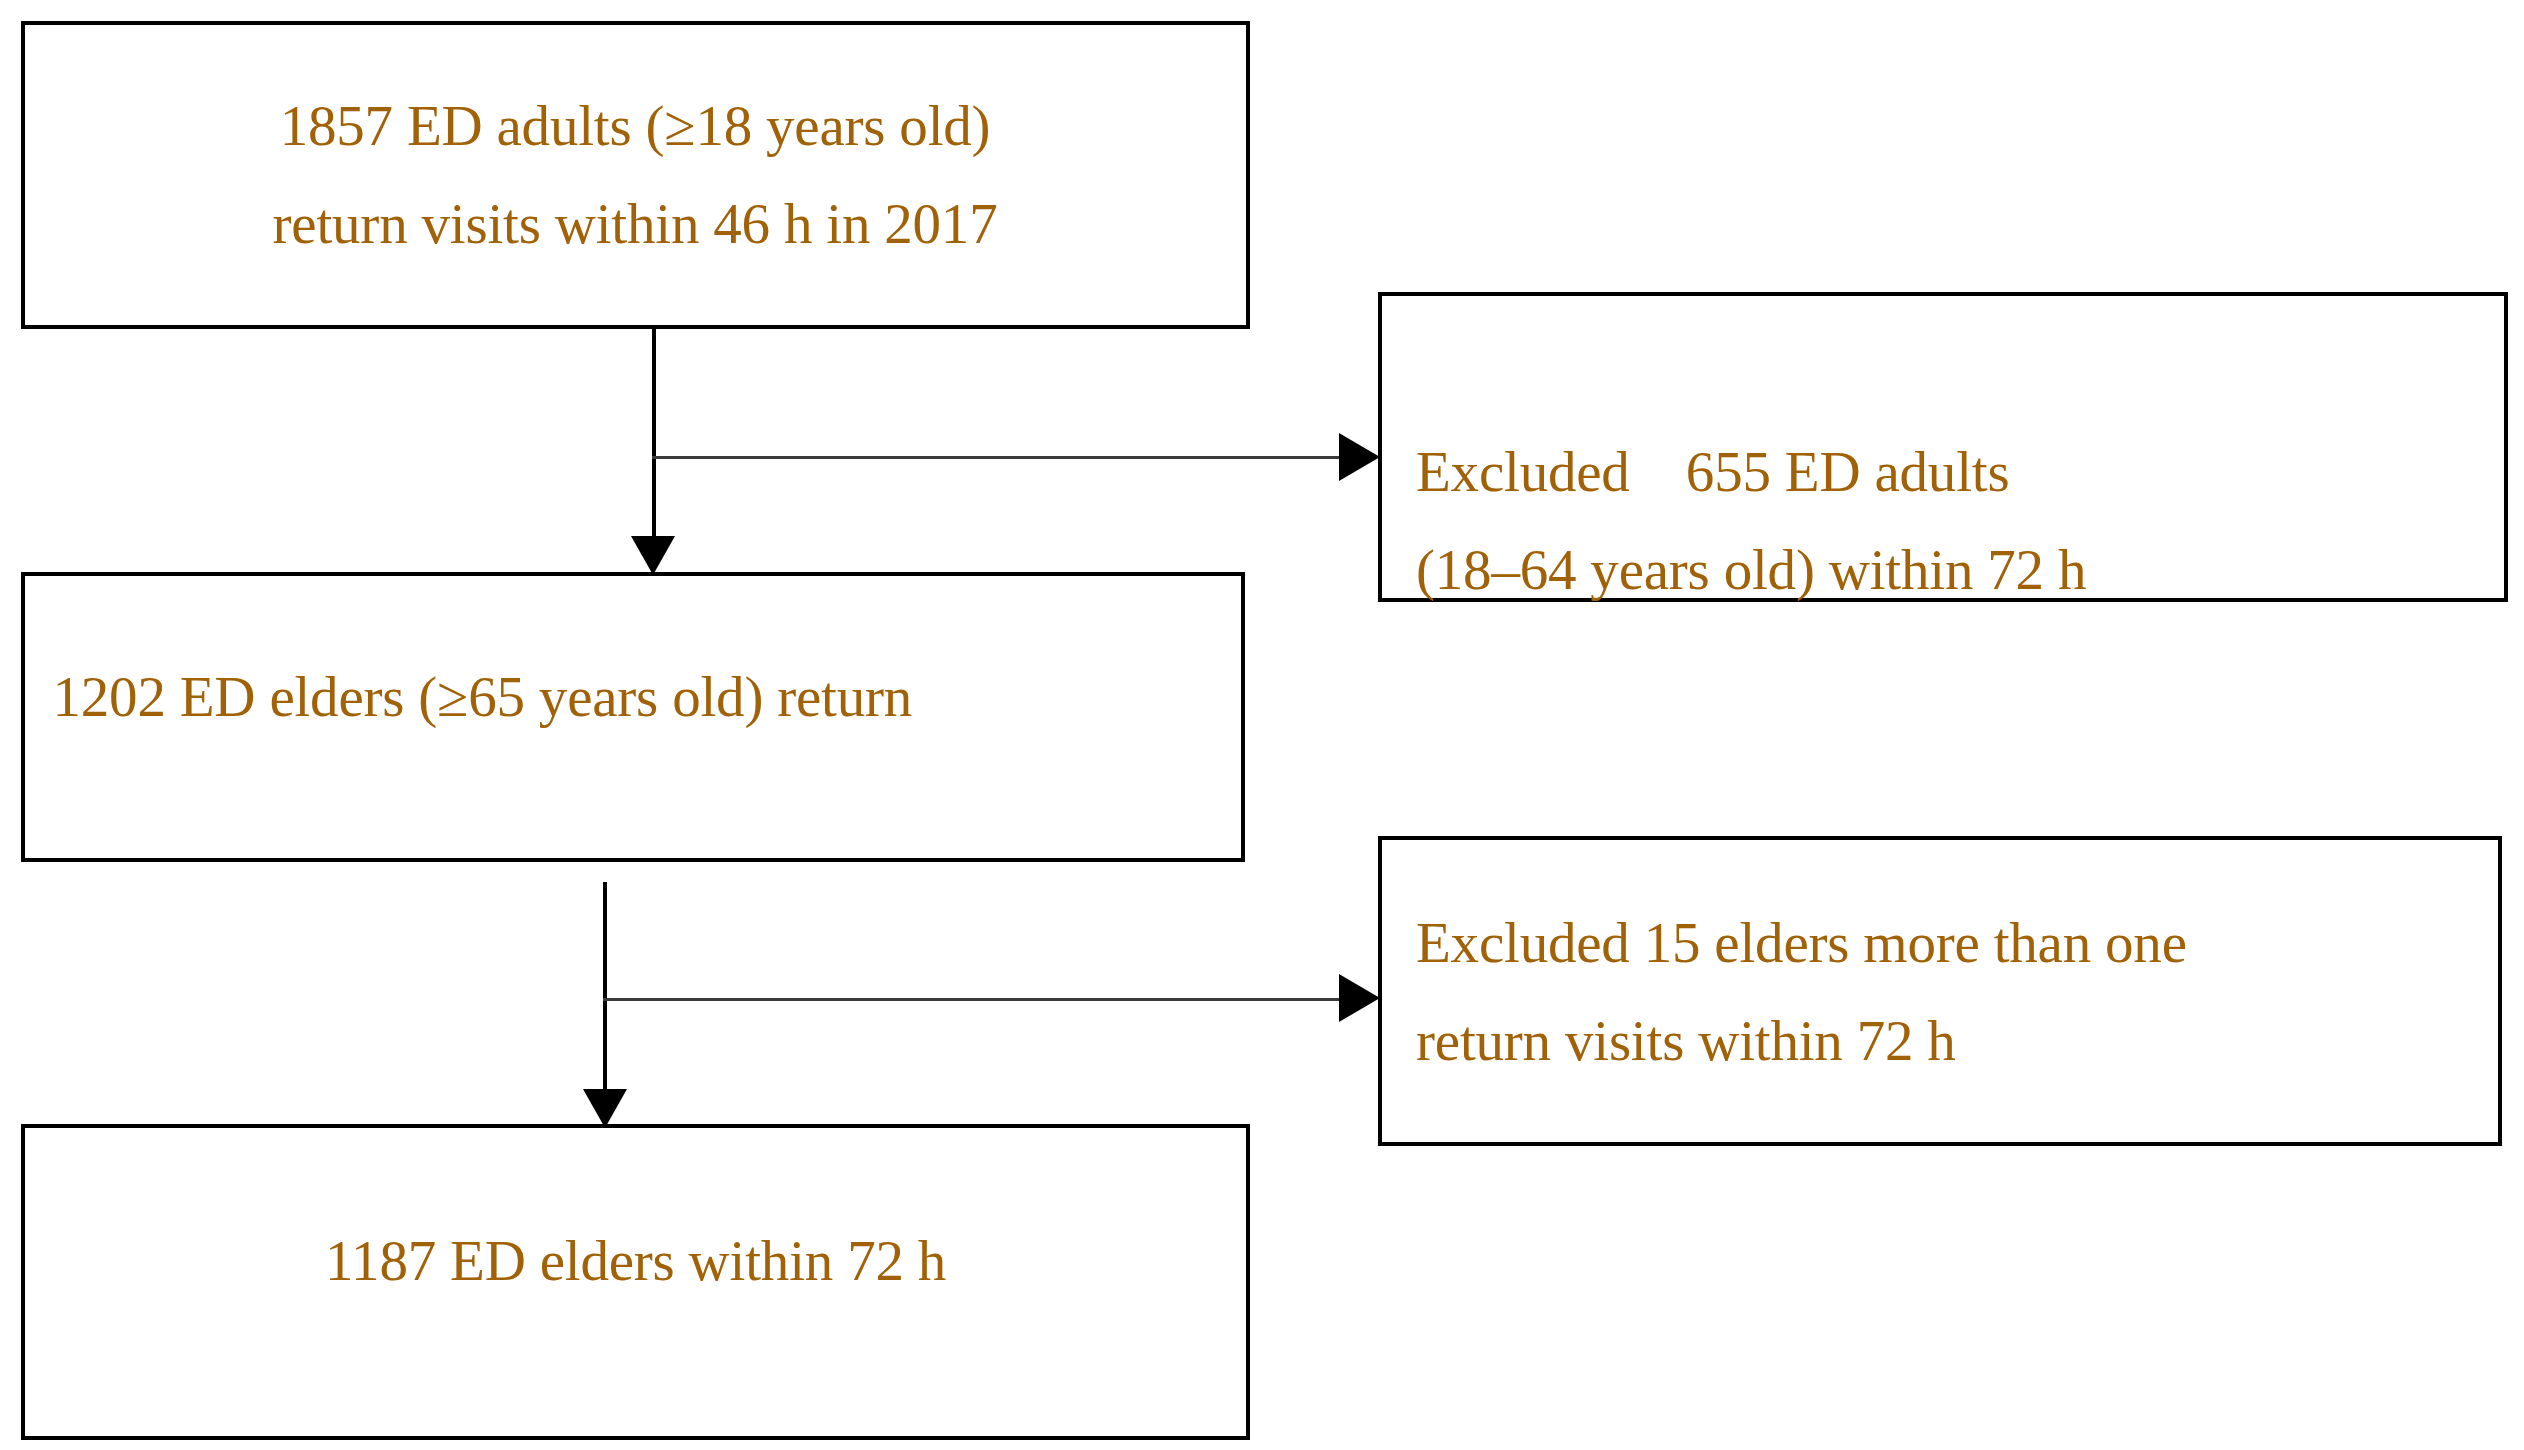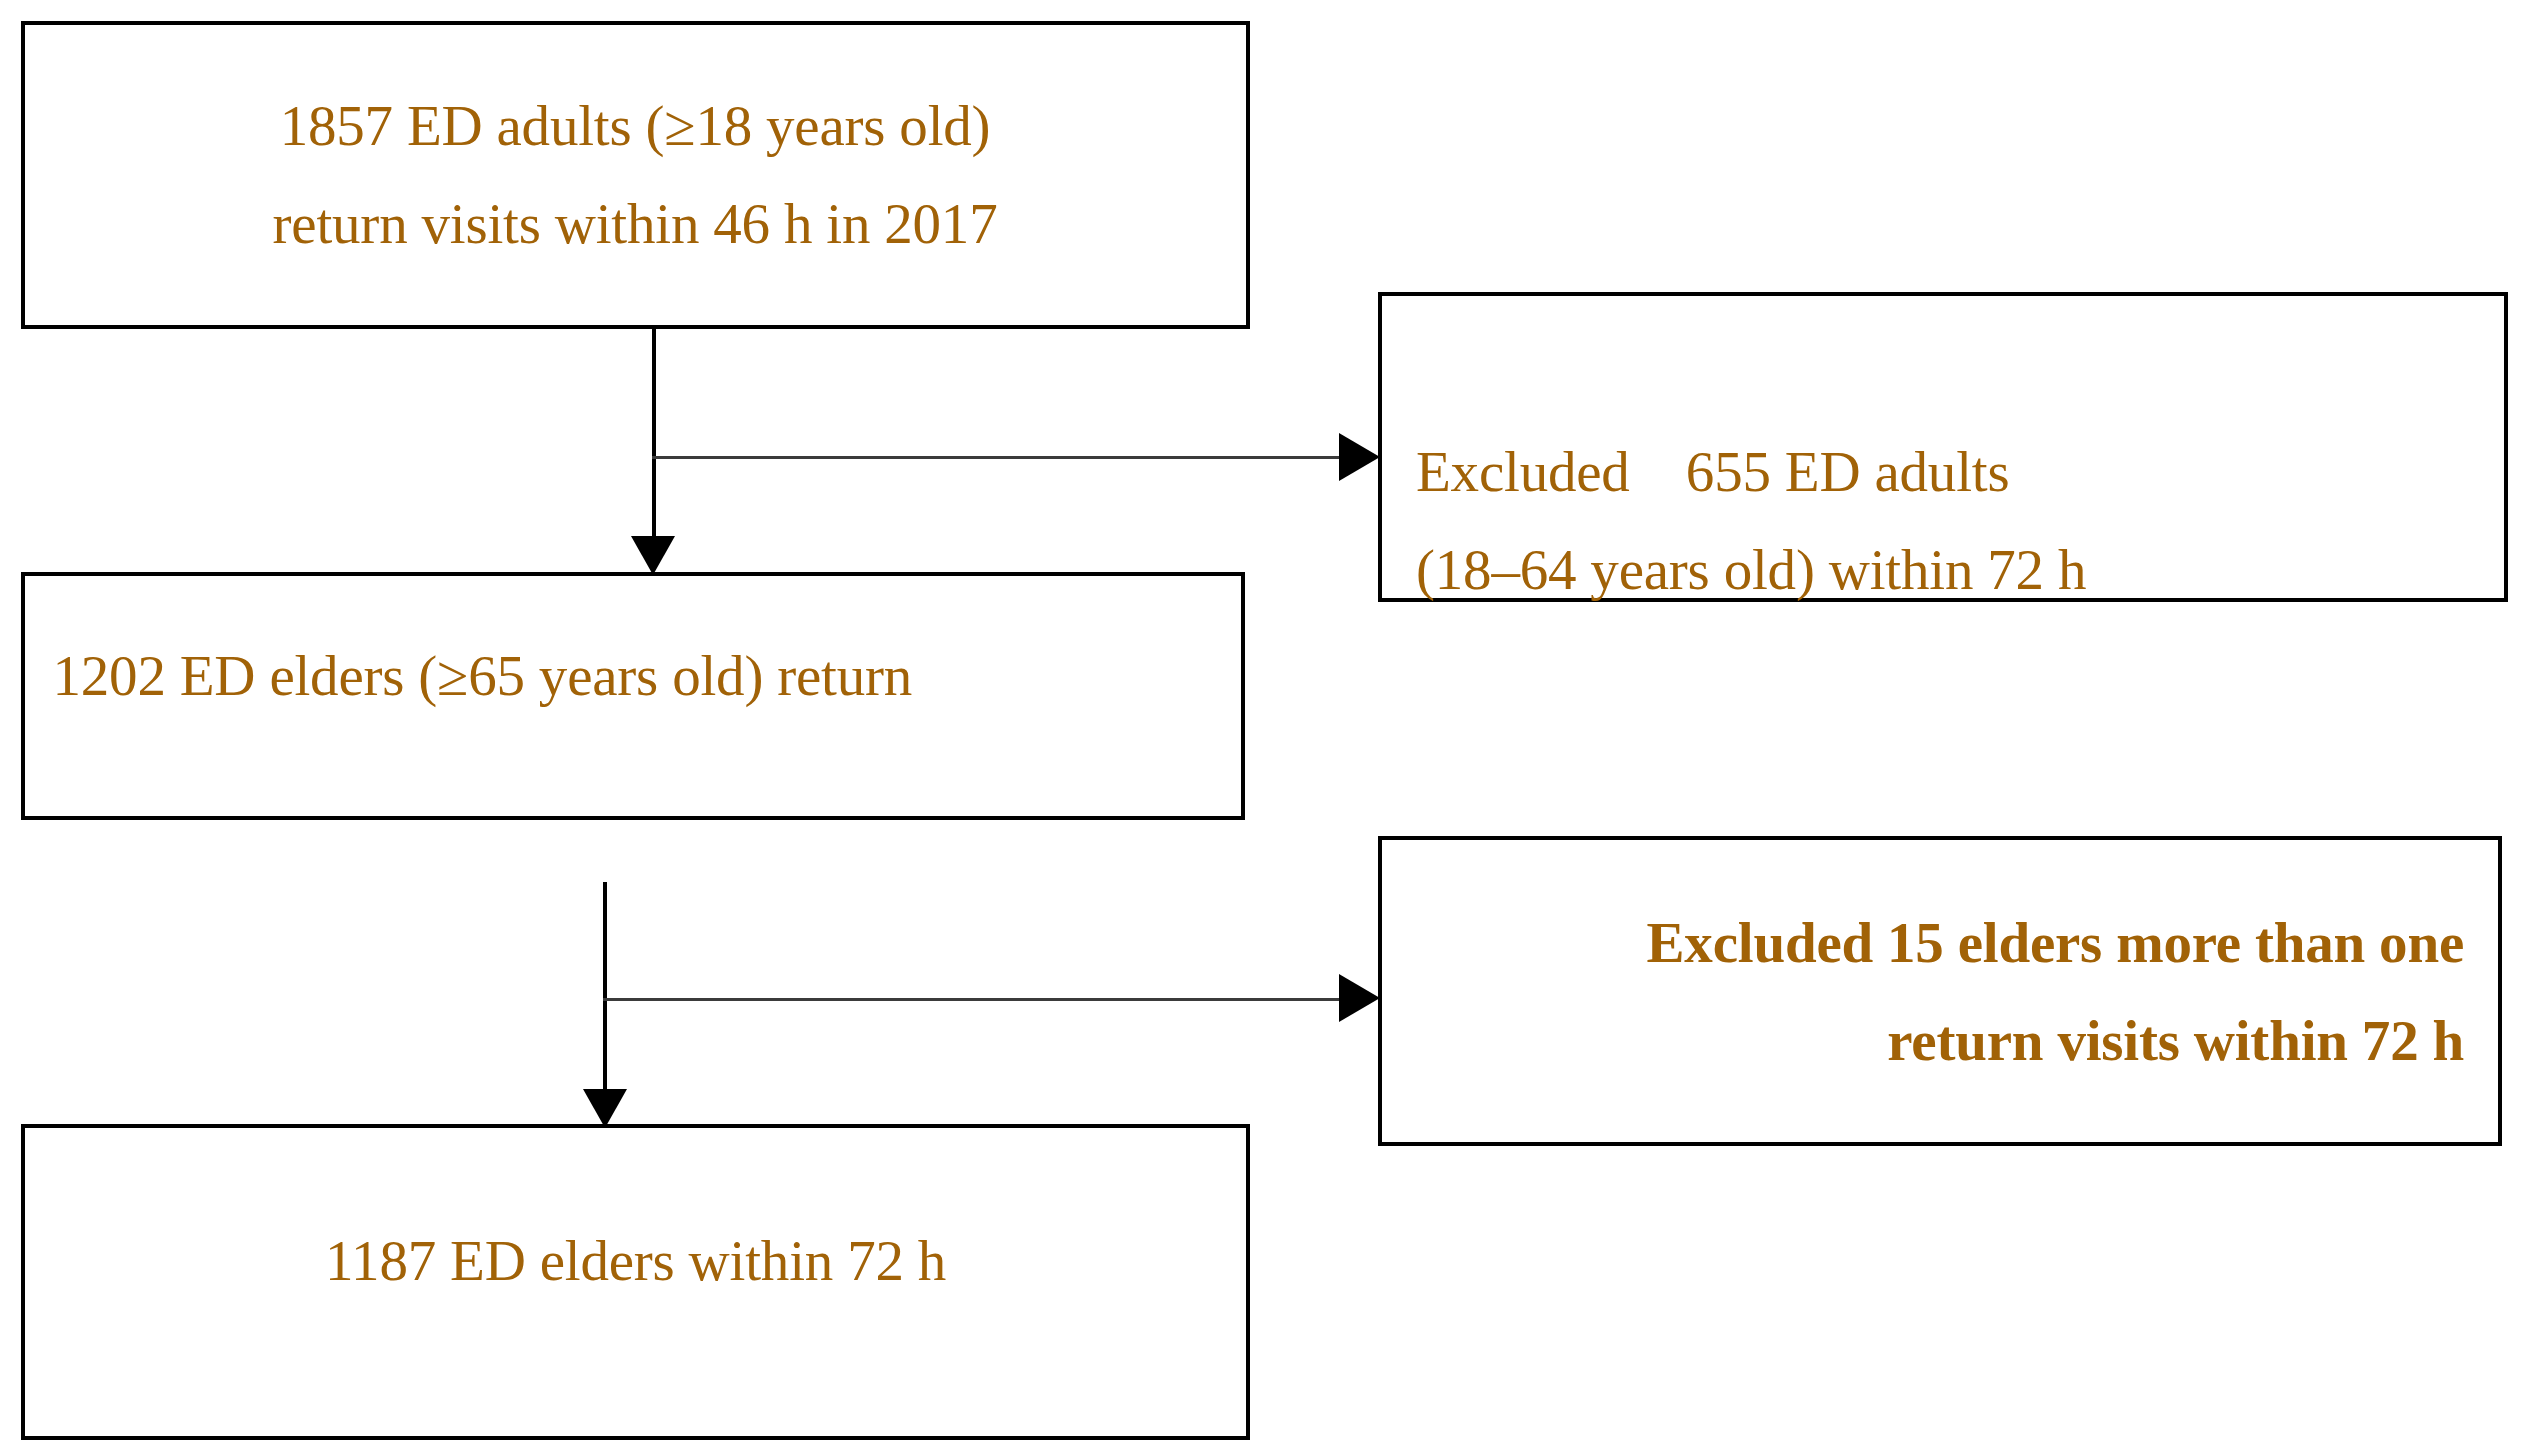--- a/index.html
+++ b/index.html
@@ -35,21 +35,21 @@
   #box-source {
     left: 20.5px;  top: 20.5px;
     width: 1229px; height: 308px;
     padding: 0 24px;
   }
   #box-source .line { text-align: center; }
   #box-source .line.l1 { margin-bottom: 41px; }
 
   #box-elders {
     left: 20.5px;  top: 572px;
-    width: 1224px; height: 248px;
+    width: 1224px; height: 290px;
     padding: 0 28px;
   }
   #box-elders .line { text-align: left; }
   #box-elders .line.l1 { margin-bottom: 41px; }
 
   #box-analysis {
     left: 21px;  top: 1124px;
     width: 1229px; height: 316px;
     padding: 0 24px;
   }
@@ -64,21 +64,21 @@
     justify-content: flex-end;
   }
   #box-excluded-adults .line { text-align: left; }
   #box-excluded-adults .line.l1 { margin-bottom: 41px; }
 
   #box-excluded-elders {
     left: 1378px; top: 836px;
     width: 1124px; height: 310px;
     padding: 0 34px;
   }
-  #box-excluded-elders .line { text-align: right; font-weight: bold; }
+  #box-excluded-elders .line { text-align: left; }
   #box-excluded-elders .line.l1 { margin-bottom: 41px; }
 
   
   .vline {
     position: absolute;
     width: 3.7px;
     background: #000000;
   }
   #vline-1 { left: 652px; top: 328px; height: 213px; }
   #vline-2 { left: 603px; top: 882px; height: 213px; }

